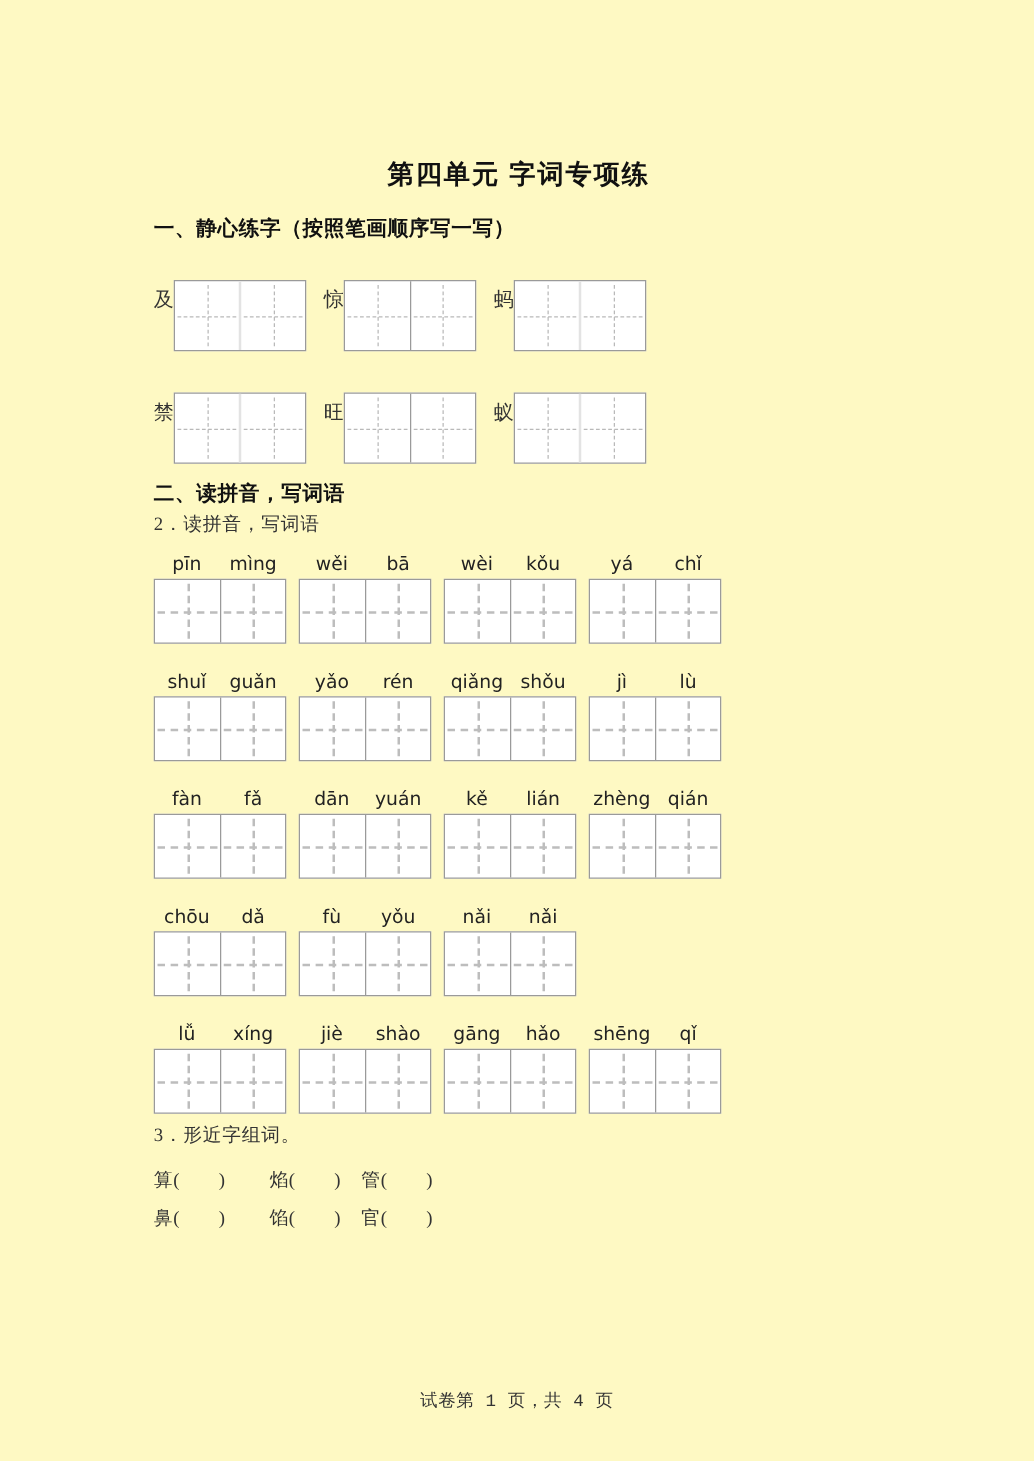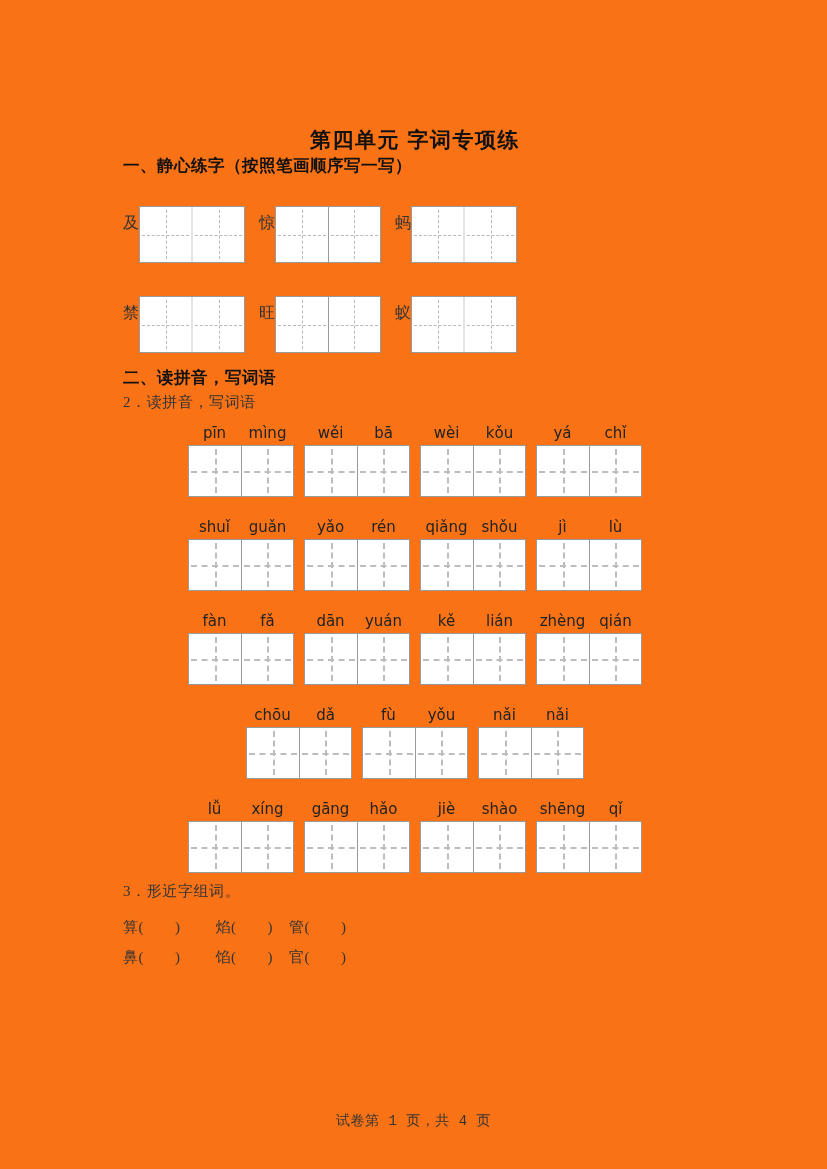--- a/index.html
+++ b/index.html
@@ -1,21 +1,21 @@
 <!DOCTYPE html>
 <html><head>
 <meta charset="utf-8">
 <style>
   * { margin:0; padding:0; box-sizing:border-box; }
   html,body { background:#ffffff; }
   .page {
     position:relative;
     width:827px; height:1169px;
     margin:0 auto;
-    background:#f97316;
+    background:#fef9c3;
     font-family:"Liberation Serif", serif;
     color:#262626;
     overflow:hidden;
   }
   .content { padding:126px 120px 0 123px; }
 
   h1.doc-title {
     font-family:"Liberation Sans", sans-serif;
     font-size:21px; font-weight:bold;
     letter-spacing:1.5px;
@@ -24,21 +24,21 @@
     line-height:28px;
     margin:0;
   }
   h2.section-heading {
     font-family:"Liberation Sans", sans-serif;
     font-size:16.5px; font-weight:bold;
     letter-spacing:0.5px;
     color:#111;
     line-height:22px;
   }
-  .h2-a { }
+  .h2-a { margin-top:18px; }
   .h2-b { margin-top:13px; }
   .h2-c { margin-top:12px; }
   p.question {
     font-size:15px; letter-spacing:0.6px;
     line-height:20px; color:#333;
   }
   .q1 { margin-top:9px; }
   .q2 { margin-top:4px; }
   .q3 { margin-top:8px; }
 
@@ -66,21 +66,21 @@
   .char-row { display:flex; gap:14px; }
   .char-row + .char-row { margin-top:33px; }
   .char-unit { display:flex; align-items:flex-start; }
   .char-label {
     font-size:16px; line-height:16px; color:#333;
     width:16px; flex:none; margin-top:9px;
   }
 
   
   #pinyinRows { margin-top:12px; }
-  .py-row { display:flex; gap:10px;justify-content:center; }
+  .py-row { display:flex; gap:10px; }
   .py-row + .py-row { margin-top:21px; }
   .py-unit { display:flex; flex-direction:column; }
   .py-labels { display:flex; height:18px; margin-bottom:3px; }
   .py-syllable {
     flex:1; text-align:center;
     font-family:"DejaVu Sans", sans-serif;
     font-size:15px; line-height:18px; color:#222;
   }
 
   
@@ -323,32 +323,32 @@
               <span class="py-syllable">lǚ</span>
               <span class="py-syllable">xíng</span>
             </div>
             <div class="gridbox short">
               <div class="cell"></div>
               <div class="cell"></div>
             </div>
           </div>
           <div class="py-unit">
             <div class="py-labels">
+              <span class="py-syllable">jiè</span>
+              <span class="py-syllable">shào</span>
+            </div>
+            <div class="gridbox short">
+              <div class="cell"></div>
+              <div class="cell"></div>
+            </div>
+          </div>
+          <div class="py-unit">
+            <div class="py-labels">
               <span class="py-syllable">gāng</span>
               <span class="py-syllable">hǎo</span>
-            </div>
-            <div class="gridbox short">
-              <div class="cell"></div>
-              <div class="cell"></div>
-            </div>
-          </div>
-          <div class="py-unit">
-            <div class="py-labels">
-              <span class="py-syllable">jiè</span>
-              <span class="py-syllable">shào</span>
             </div>
             <div class="gridbox short">
               <div class="cell"></div>
               <div class="cell"></div>
             </div>
           </div>
           <div class="py-unit">
             <div class="py-labels">
               <span class="py-syllable">shēng</span>
               <span class="py-syllable">qǐ</span>

